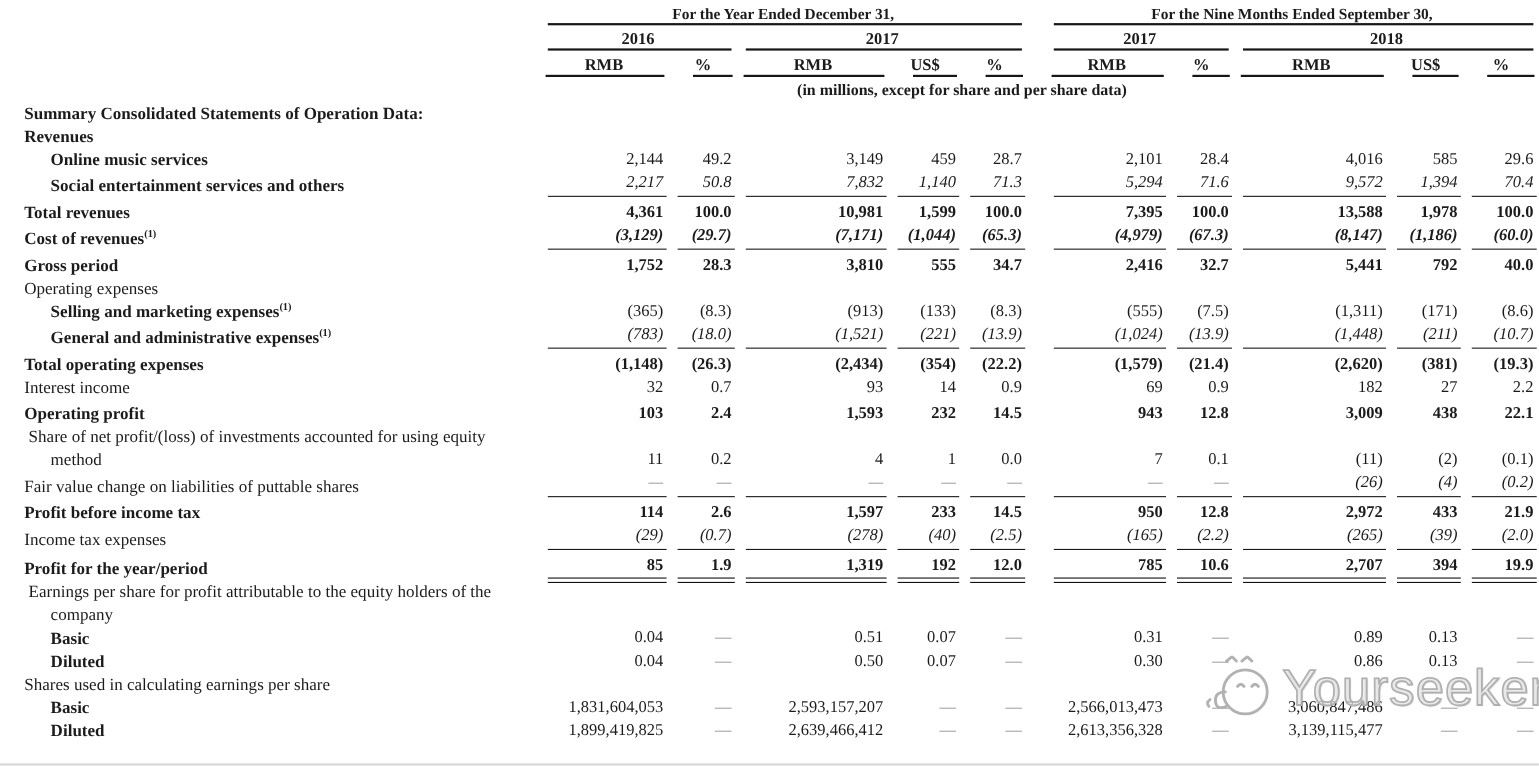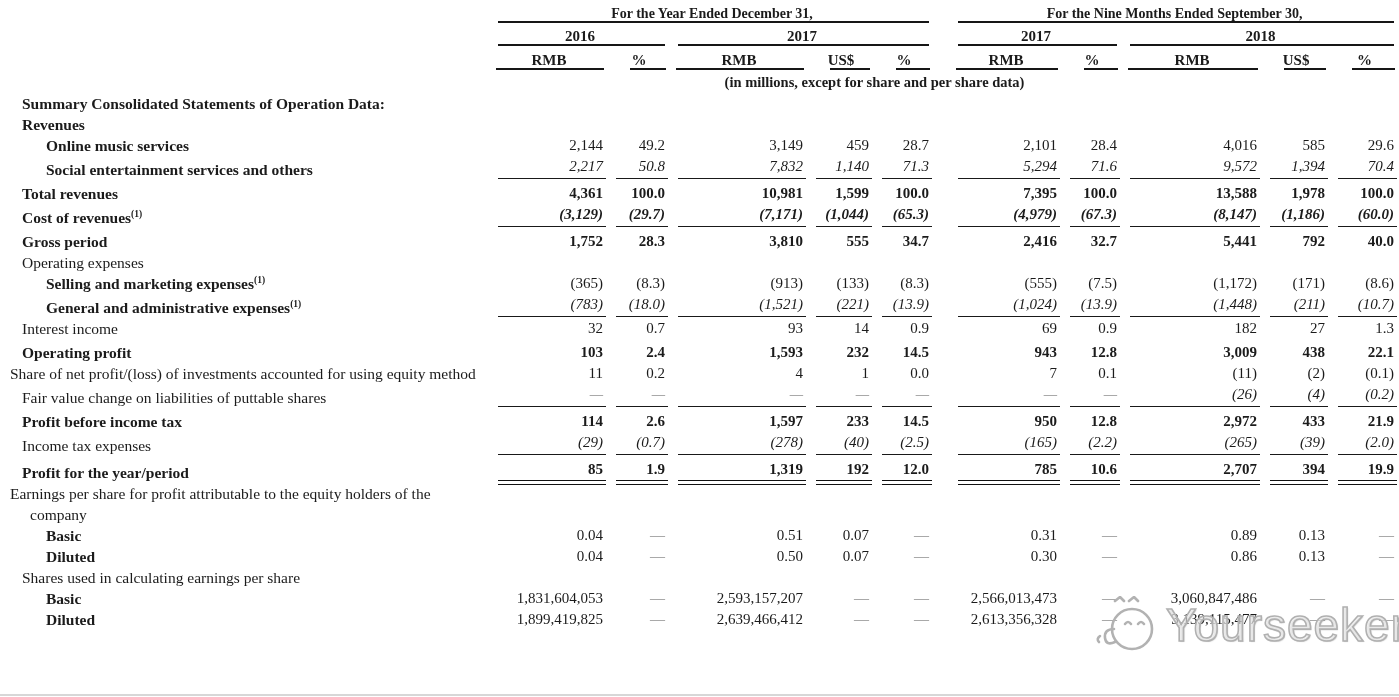--- a/index.html
+++ b/index.html
@@ -12,21 +12,21 @@
   tr.h2 th{height:23px;font-family:Liberation Serif, serif;}
   tr.h3 th{height:24px;}
   tr.h4 th{height:22px;font-size:14.5px;}
   .note{text-align:center;padding-right:140px;}
   .grp::after,.yr::after,.ch::after{content:"";position:absolute;bottom:1px;
        border-bottom:2px solid #161616;left:8px;right:5px;}
   .ch::after{border-bottom-width:2px;left:6px;right:4px;}
   .ch.n::after{left:22px;}
   .lbl{text-align:left;padding-left:22px;font-size:15.5px;}
   td.lbl.ind{padding-left:46px;font-weight:bold;}
-  td.lbl.hang{padding-left:30px;text-indent:-20px;}
+  td.lbl.hang{padding-left:46px;text-indent:-20px;}
   .val{text-align:right;padding-right:5px;}
   tr.b{font-weight:bold;}
   tr.gt td{padding-top:3px;}
   td.u{position:relative;padding-bottom:3px;font-style:italic;}
   td.u::after{content:"";position:absolute;left:8px;right:2px;bottom:1px;
        border-bottom:1.8px solid #191919;}
   td.dd{position:relative;padding-bottom:3px;}
   td.dd::after{content:"";position:absolute;left:8px;right:2px;bottom:-2px;height:3.5px;
        border-top:1.7px solid #111;border-bottom:1.7px solid #111;}
   td.dash{color:#8d8d8d;}
@@ -177,51 +177,65 @@
       <tr class="">
         <td class="lbl ind">Selling and marketing expenses<sup>(1)</sup></td>
         <td class="val">(365)</td>
         <td class="val">(8.3)</td>
         <td class="val">(913)</td>
         <td class="val">(133)</td>
         <td class="val">(8.3)</td>
         <td class="sp"></td>
         <td class="val">(555)</td>
         <td class="val">(7.5)</td>
-        <td class="val">(1,172)</td>
+        <td class="val">(1,311)</td>
         <td class="val">(171)</td>
         <td class="val">(8.6)</td>
       </tr>
       <tr class="">
         <td class="lbl ind">General and administrative expenses<sup>(1)</sup></td>
         <td class="val u">(783)</td>
         <td class="val u">(18.0)</td>
         <td class="val u">(1,521)</td>
         <td class="val u">(221)</td>
         <td class="val u">(13.9)</td>
         <td class="sp"></td>
         <td class="val u">(1,024)</td>
         <td class="val u">(13.9)</td>
         <td class="val u">(1,448)</td>
         <td class="val u">(211)</td>
         <td class="val u">(10.7)</td>
       </tr>
+      <tr class="b gt">
+        <td class="lbl">Total operating expenses</td>
+        <td class="val">(1,148)</td>
+        <td class="val">(26.3)</td>
+        <td class="val">(2,434)</td>
+        <td class="val">(354)</td>
+        <td class="val">(22.2)</td>
+        <td class="sp"></td>
+        <td class="val">(1,579)</td>
+        <td class="val">(21.4)</td>
+        <td class="val">(2,620)</td>
+        <td class="val">(381)</td>
+        <td class="val">(19.3)</td>
+      </tr>
       <tr class="">
         <td class="lbl">Interest income</td>
         <td class="val">32</td>
         <td class="val">0.7</td>
         <td class="val">93</td>
         <td class="val">14</td>
         <td class="val">0.9</td>
         <td class="sp"></td>
         <td class="val">69</td>
         <td class="val">0.9</td>
         <td class="val">182</td>
         <td class="val">27</td>
-        <td class="val">1.3</td>
+        <td class="val">2.2</td>
       </tr>
       <tr class="b gt">
         <td class="lbl">Operating profit</td>
         <td class="val">103</td>
         <td class="val">2.4</td>
         <td class="val">1,593</td>
         <td class="val">232</td>
         <td class="val">14.5</td>
         <td class="sp"></td>
         <td class="val">943</td>

